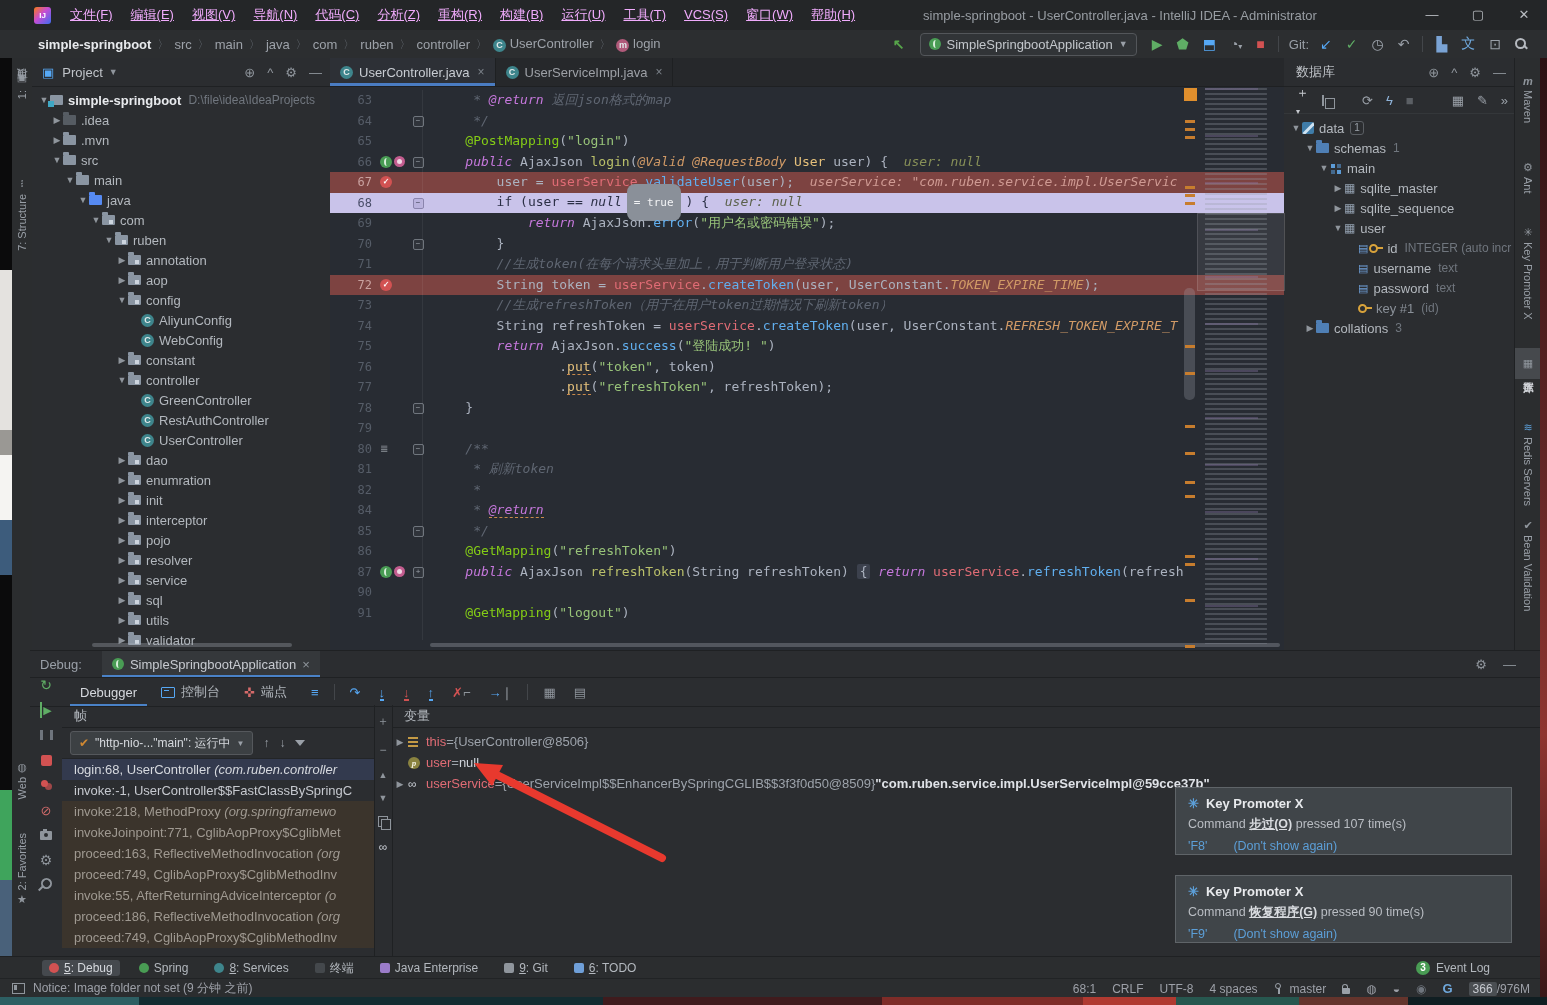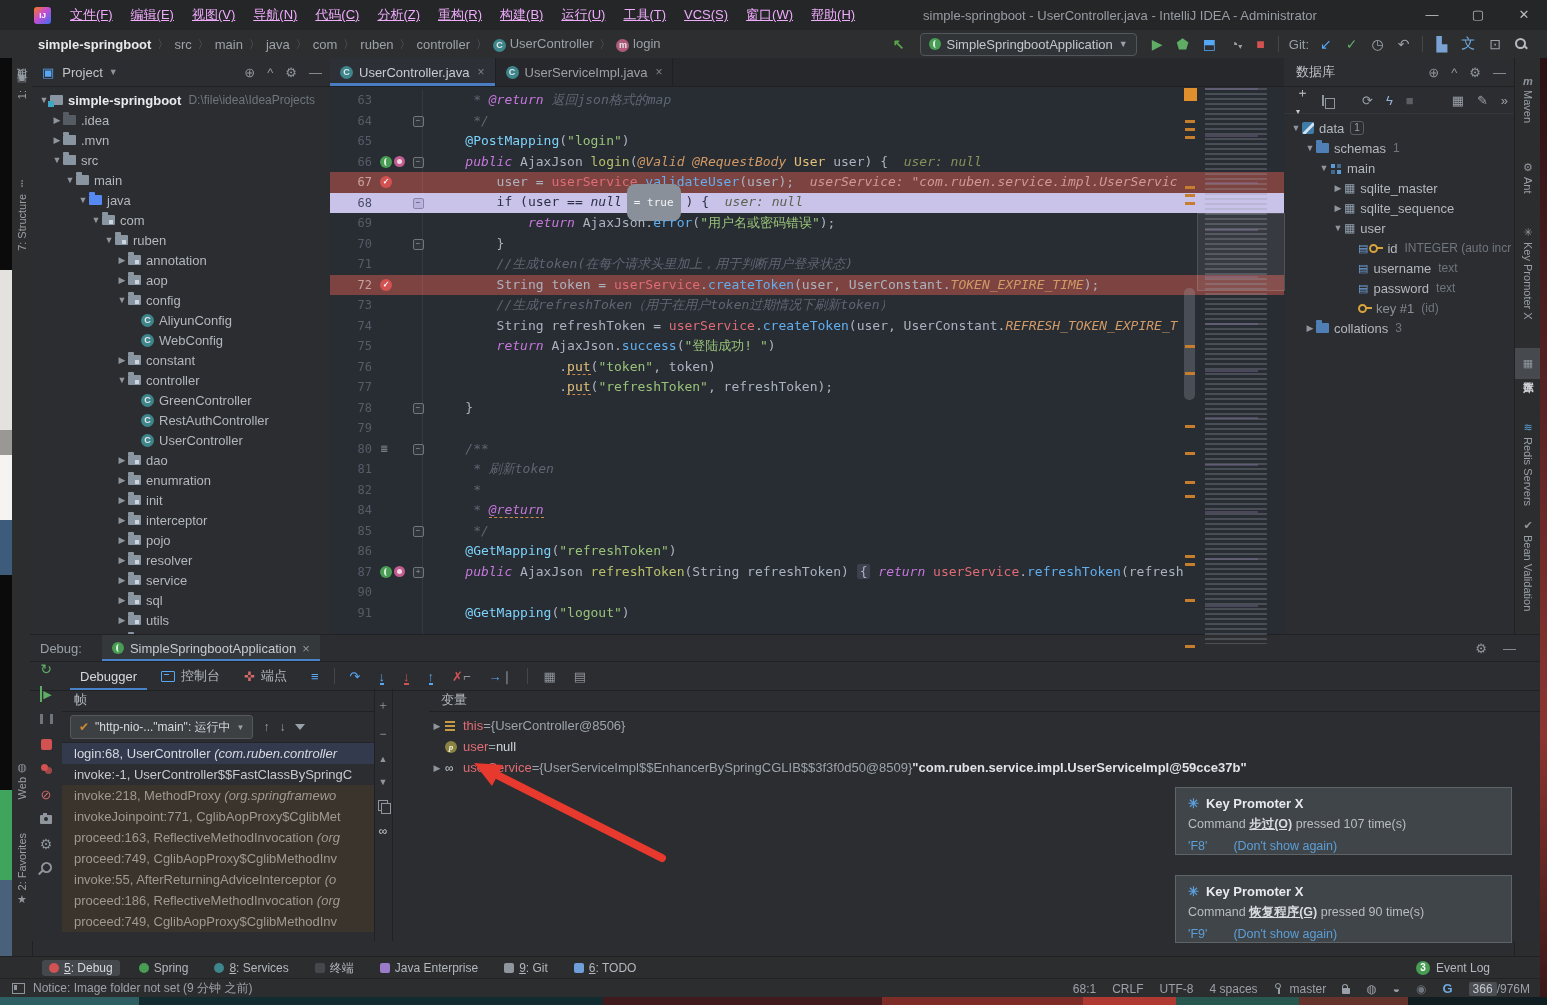--- a/index.html
+++ b/index.html
@@ -78,21 +78,21 @@
   .cl.bg-bp .ln{color:#c9a2a0;}
   .gutline{left:92px;top:32px;width:1px;bottom:10px;background:rgba(255,255,255,.06);}
   .foldbox{display:inline-block;width:9px;height:9px;line-height:8px;border:1px solid #6f757d;border-radius:2px;background:#2f333a;color:#9aa0a8;font-size:8px;}
   .bg-exec .foldbox{background:#b9b2dd;color:#3a3d52;border-color:#8a84ad;}
   .i-bp{display:inline-block;width:12px;height:12px;border-radius:50%;background:#d25252;color:#fff;font:bold 8px/12px "Liberation Sans";text-align:center;}
   .i-map{display:inline-block;width:11px;height:11px;border-radius:50%;background:#c35d8f;position:relative;}
   .i-map::after{content:"";position:absolute;left:3px;top:3px;width:5px;height:5px;border-radius:50%;background:#f0d7e4;}
   .gal{color:#8f959c;font-size:10px;}
   
   .sg-p{color:#abb2bf;} .sg-k{color:#c678dd;font-style:italic;} .sg-s{color:#98c379;}
-  .sg-c{color:#5f6672;font-style:italic;} .sg-a{color:#7dd3fc;} .sg-ai{color:#d19a66;font-style:italic;}
+  .sg-c{color:#5f6672;font-style:italic;} .sg-a{color:#84cc16;} .sg-ai{color:#d19a66;font-style:italic;}
   .sg-t{color:#e5c07b;} .sg-fn{color:#bac06a;} .sg-f{color:#e06c75;} .sg-m{color:#61afef;}
   .sg-mu{color:#e5c07b;border-bottom:1px dashed #c98a4b;} .sg-cst{color:#d19a66;font-style:italic;}
   .sg-dk{color:#c678dd;font-style:italic;} .sg-du{color:#d19a66;font-style:italic;border-bottom:1px dashed #c98a4b;}
   .sg-dku{color:#c678dd;font-style:italic;border-bottom:1px dashed #c98a4b;}
   .sg-h{color:#889158;font-style:italic;} .sg-hr{color:#cf9a93;font-style:italic;}
   .sg-x{color:#2b2f45;} .sg-xi{color:#2b2f45;font-style:italic;} .sg-xh{color:#5b614b;font-style:italic;}
   .sg-pill{background:#8a9099;color:#f2f3f5;border-radius:8px;padding:12px 7px;margin:0 5px;font-size:11px;}
   .sg-fold{background:#3c414d;border-radius:2px;padding:0 3px;color:#abb2bf;}
   
   .esmark{position:absolute;width:10px;height:3px;background:#c77d2e;left:1185px;}
@@ -113,21 +113,21 @@
   .i-schema{display:inline-block;flex:none;width:4px;height:4px;background:#5c9bd6;box-shadow:6px 0 #44698d,0 6px #44698d,6px 6px #5c9bd6;margin:1px 7px 5px 1px;}
   .i-tbl{color:#93a0b0;font-size:12px;flex:none;}
   .i-col{color:#6f9fd8;font-size:11px;flex:none;}
   .i-key{display:inline-block;flex:none;width:5px;height:5px;border:2px solid #d9a33b;border-radius:50%;position:relative;margin-right:4px;}
   .i-key::after{content:"";position:absolute;left:5px;top:1px;width:7px;height:2px;background:#d9a33b;}
   .badge{border:1px solid #5a5e63;border-radius:3px;font-size:10px;color:#9aa0a8;padding:0 3px;margin-left:6px;line-height:12px;}
   
   .redwall{left:1540px;top:58px;width:7px;height:939px;background:linear-gradient(#2a1113,#5d2424 40%,#8e3530 72%,#3a1718);}
   .wallstrip{left:0;top:997px;width:1547px;height:8px;background:linear-gradient(90deg,#2d5f63 0 9%,#132c31 9% 39%,#3f1b1d 39% 57%,#7e2c28 57% 70%,#b03a31 70% 76%,#27574f 76% 84%,#64342c 84% 91%,#101e22 91% 100%);}
   
-  .debug{left:30px;top:634px;width:1510px;height:306px;background:#2b2d30;border-top:1px solid #1f2123;}
+  .debug{left:30px;top:650px;width:1510px;height:306px;background:#2b2d30;border-top:1px solid #1f2123;}
   .dhead{height:26px;display:flex;align-items:center;border-bottom:1px solid #1f2123;}
   .dhead .dlab{margin-left:10px;color:#9aa0a8;}
   .dtab{display:flex;align-items:center;gap:6px;height:26px;padding:0 10px;margin-left:20px;background:#35383b;box-shadow:inset 0 -2px 0 #4a82c7;color:#c7cad0;}
   .dhead .ics{margin-left:auto;margin-right:24px;display:flex;gap:16px;color:#8f959c;}
   .dtools{height:28px;display:flex;align-items:center;border-bottom:1px solid #1f2123;padding-left:40px;}
   .dtabs2{display:flex;align-items:center;gap:4px;}
   .dtab2{padding:0 10px;height:28px;display:flex;align-items:center;gap:6px;color:#b3b8be;}
   .dtab2.active{box-shadow:inset 0 -2px 0 #4a82c7;color:#d6d9de;}
   .stepic{margin:0 9px;font-size:13px;color:#56a8f5;position:relative;}
   .stepic.red{color:#d25252;} .stepic.gray{color:#8f959c;}
@@ -152,21 +152,21 @@
   .threadpill .t{color:#d6d9de;font-size:12px;}
   .thr-ic{color:#9aa0a8;font-size:12px;}
   .funnel{width:0;height:0;border-left:5px solid transparent;border-right:5px solid transparent;border-top:6px solid #9aa0a8;position:relative;}
   .framelist{position:absolute;top:54px;left:0;right:0;bottom:0;overflow:hidden;}
   .frow{height:21px;line-height:21px;padding-left:12px;white-space:nowrap;font-size:13px;}
   .frow.sel{background:#333a4e;color:#d6d9de;}
   .frow.own{color:#c6c9cf;}
   .frow.lib{background:#3b342c;color:#9f9991;}
   .frow .pkg{font-style:italic;}
   .watchcol{position:absolute;left:344px;top:54px;width:18px;bottom:0;border-right:1px solid #1f2123;display:flex;flex-direction:column;align-items:center;gap:13px;padding-top:8px;color:#8f959c;font-size:12px;}
-  .vars{position:absolute;left:362px;top:54px;right:0;bottom:0;margin-left:37px;}
+  .vars{position:absolute;left:362px;top:54px;right:0;bottom:0;}
   .varlist{position:absolute;top:26px;left:0;right:0;}
   .vrow{height:21px;display:flex;align-items:center;white-space:nowrap;}
   .vrow .arr{width:16px;text-align:center;color:#8f959c;font-size:9px;flex:none;}
   .vrow .vic{width:18px;flex:none;display:flex;align-items:center;}
   .vname{color:#e06c75;}
   .veq{color:#9da3ab;} .vg{color:#9da3ab;} .vw{color:#cfd3da;} .vws{color:#dfe2e7;font-weight:bold;}
   .i-this{width:10px;height:10px;background:repeating-linear-gradient(#c49a45 0 2px,#2b2d30 2px 4px);}
   .i-param{width:12px;height:12px;border-radius:50%;background:#8a8340;color:#f0eedd;font:italic bold 9px/12px "Liberation Serif";text-align:center;}
   .i-proxy{color:#c6cad1;font-size:12px;letter-spacing:-1px;}
   

